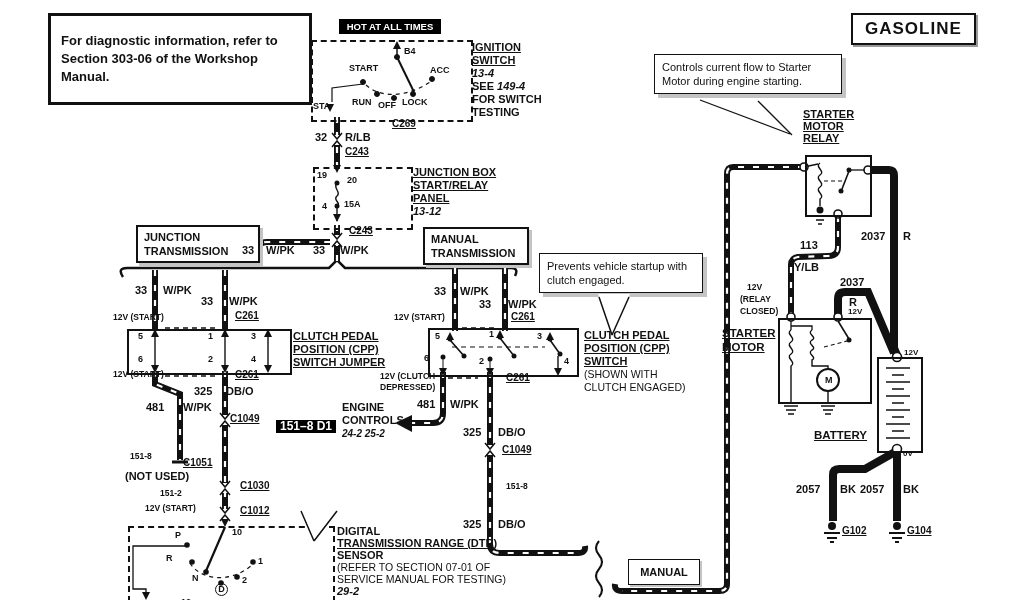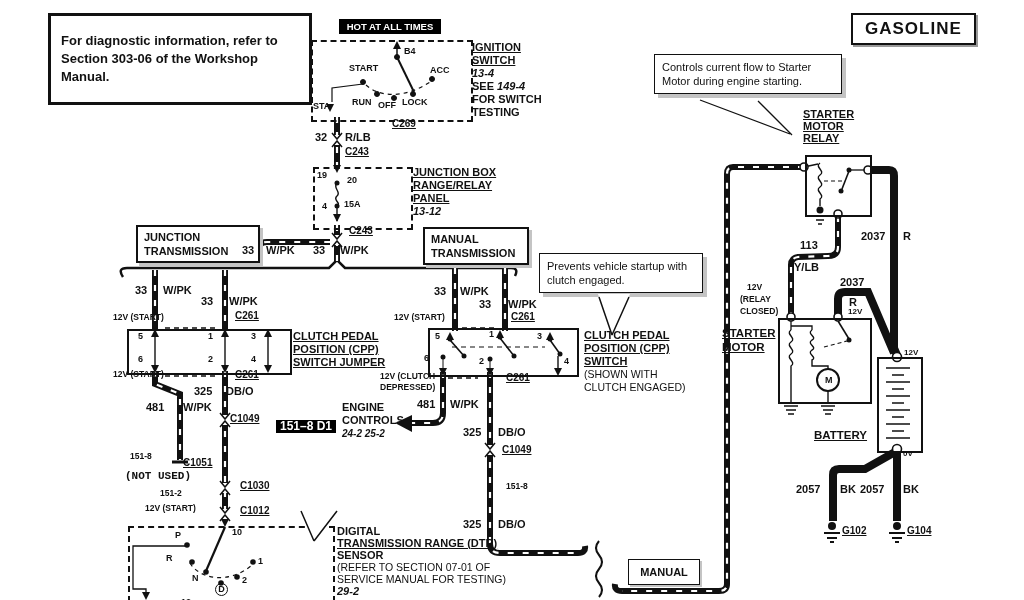--- a/index.html
+++ b/index.html
@@ -270,21 +270,21 @@
     <div class="u">IGNITION</div>
     <div class="u">SWITCH</div>
     <div class="i">13-4</div>
     <div><span>SEE</span> <span class="i">149-4</span></div>
     <div>FOR SWITCH</div>
     <div>TESTING</div>
   </div>
 
   <div class="stack" style="left:413px;top:166px">
     <div class="u">JUNCTION BOX</div>
-    <div class="u">RANGE/RELAY</div>
+    <div class="u">START/RELAY</div>
     <div class="u">PANEL</div>
     <div class="i">13-12</div>
   </div>
 
   <div class="hdr" style="left:136px;top:225px;width:108px">JUNCTION TRANSMISSION</div>
   <div class="hdr" style="left:423px;top:227px;width:90px">MANUAL TRANSMISSION</div>
 
   <div class="stack" style="left:293px;top:330px">
     <div class="u">CLUTCH PEDAL</div>
     <div class="u">POSITION (CPP)</div>
@@ -375,21 +375,21 @@
       <span class="lbl p" style="left: 251px; top: 355px;">4</span>
       <span class="lbl s" style="left: 113px; top: 370px;">12V (START)</span>
       <span class="lbl c" style="left: 235px; top: 370px;">C261</span>
       <span class="lbl n" style="left: 194px; top: 386px;">325</span>
       <span class="lbl n" style="left: 226px; top: 386px;">DB/O</span>
       <span class="lbl n" style="left: 146px; top: 402px;">481</span>
       <span class="lbl n" style="left: 183px; top: 402px;">W/PK</span>
       <span class="lbl c" style="left: 230px; top: 414px;">C1049</span>
       <span class="lbl s" style="left: 130px; top: 452px;">151-8</span>
       <span class="lbl c" style="left: 183px; top: 458px;">C1051</span>
-      <span class="lbl n" style="left: 125px; top: 471px; font-family: Liberation Mono, monospace;">(NOT USED)</span>
+      <span class="lbl n" style="left: 125px; top: 471px;">(NOT USED)</span>
       <span class="lbl c" style="left: 240px; top: 481px;">C1030</span>
       <span class="lbl s" style="left: 160px; top: 489px;">151-2</span>
       <span class="lbl s" style="left: 145px; top: 504px;">12V (START)</span>
       <span class="lbl c" style="left: 240px; top: 506px;">C1012</span>
       <span class="lbl p" style="left: 232px; top: 528px;">10</span>
       <span class="lbl pos" style="left: 175px; top: 531px;">P</span>
       <span class="lbl pos" style="left: 166px; top: 554px;">R</span>
       <span class="lbl pos" style="left: 192px; top: 574px;">N</span>
       <span class="lbl pos" style="left: 258px; top: 557px;">1</span>
       <span class="lbl pos" style="left: 242px; top: 576px;">2</span>

